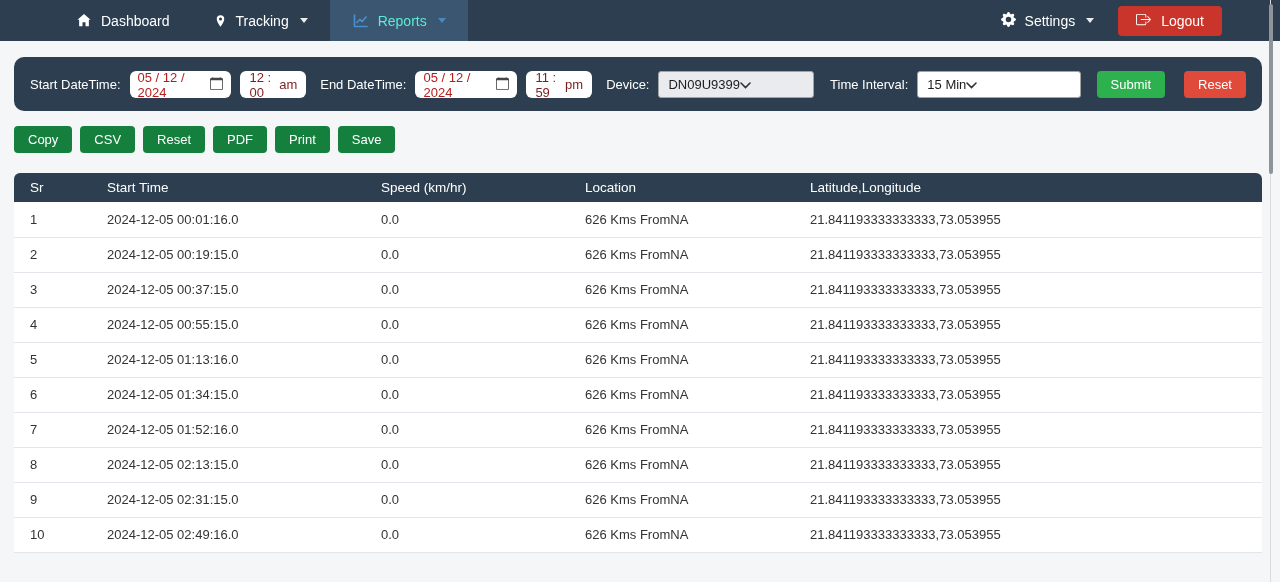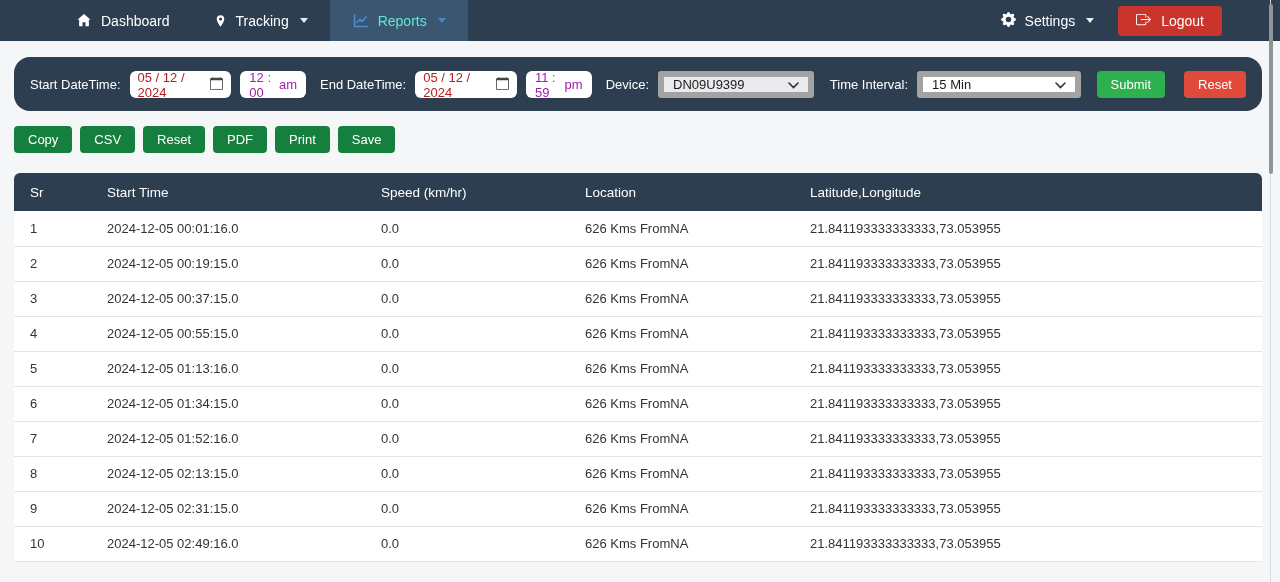--- a/index.html
+++ b/index.html
@@ -31,38 +31,38 @@
   .nav-item.active .tri { color: #4a8ecd; }
   .nav-right { display: flex; align-items: center; gap: 14px; }
   .settings-item { display: flex; align-items: center; gap: 9px; color: #fff; font-size: 14px; padding: 0 10px; cursor: pointer; }
   .logout-btn {
     background: #c9352b; color: #fff; border: none; border-radius: 4px;
     height: 30px; padding: 0 18px; display: flex; align-items: center; gap: 10px;
     font-size: 14px; font-family: Liberation Sans, sans-serif; cursor: pointer;
   }
   
   .filter-panel {
-    margin: 16px 18px 0 14px; background: #2c3e50; border-radius: 16px;
+    margin: 16px 18px 0 14px; background: #2c3e50; border-radius: 10px;
     padding: 14px 16px 13px; color: #fff;
   }
   .filter-row { display: flex; align-items: center; font-size: 13px; }
   .f-label { margin-right: 9px; white-space: nowrap; }
   .date-input {
     background: #fff; border-radius: 6px; height: 27px; width: 106px;
     display: flex; align-items: center; justify-content: space-between;
     padding: 0 8px; color: #b91c1c; font-size: 13px; margin-right: 9px; cursor: text;
   }
   .time-input {
     background: #fff; border-radius: 6px; height: 27px; width: 68px;
     display: flex; align-items: center; justify-content: space-between;
-    padding: 0 9px; color: #a21caf; font-size: 13px; margin-right: 14px; cursor: text;
+    padding: 0 9px; color: #7f1d1d; font-size: 13px; margin-right: 14px; cursor: text;
   }
   .select {
-    height: 27px; border: 6px solid #a3a3a3; border-radius: 3px;
-    display: flex; align-items: center; justify-content: space-between;
+    height: 27px; border: 1px solid #a3a3a3; border-radius: 3px;
+    display: flex; align-items: center; 
     padding: 0 9px; color: #1c1c1c; font-size: 13px; margin-right: 16px; cursor: pointer;
   }
   .select-gray { background: #e9ebee; width: 162px; }
   .select-white { background: #ffffff; width: 170px; }
   .btn {
     border: none; border-radius: 4px; height: 27px; color: #fff;
     font-size: 13px; font-family: inherit; cursor: pointer; padding: 0 14px;
   }
   .btn-submit { background: #2db14e; margin-right: 19px; }
   .btn-reset  { background: #e04a3a; }
@@ -79,21 +79,21 @@
     height: 27px; padding: 0 14px; margin-right: 8px;
     font-size: 13px; font-family: inherit; cursor: pointer;
   }
   
   .report-table {
     margin: 20px 18px 0 14px; width: 1248px;
     border-collapse: collapse; table-layout: fixed;
   }
   .report-table th {
     background: #2c3e50; color: #fff; font-weight: normal; font-size: 13.5px;
-    height: 38px; text-align: left; padding-left: 16px;
+    height: 29px; text-align: left; padding-left: 16px;
   }
   .report-table th:first-child { border-top-left-radius: 6px; }
   .report-table th:last-child  { border-top-right-radius: 6px; }
   .report-table td {
     background: #fff; height: 35px; padding-left: 16px;
     font-size: 13px; color: #333; border-bottom: 1px solid #e2e5e9;
     white-space: nowrap; overflow: hidden;
   }
   
   .scroll-track {

